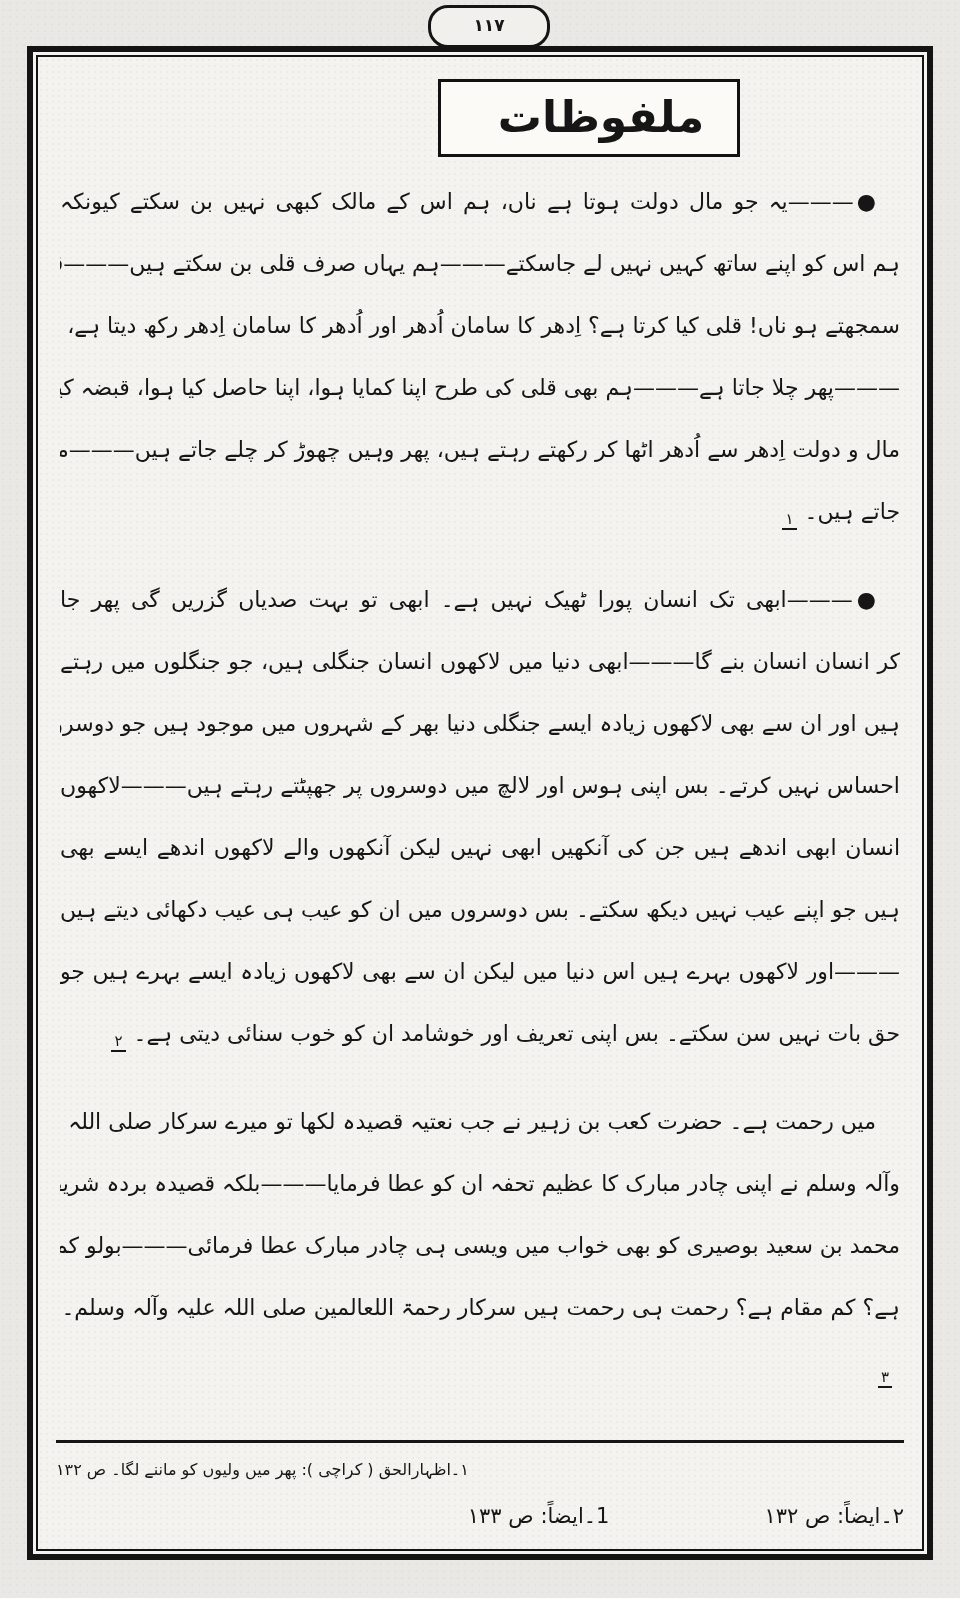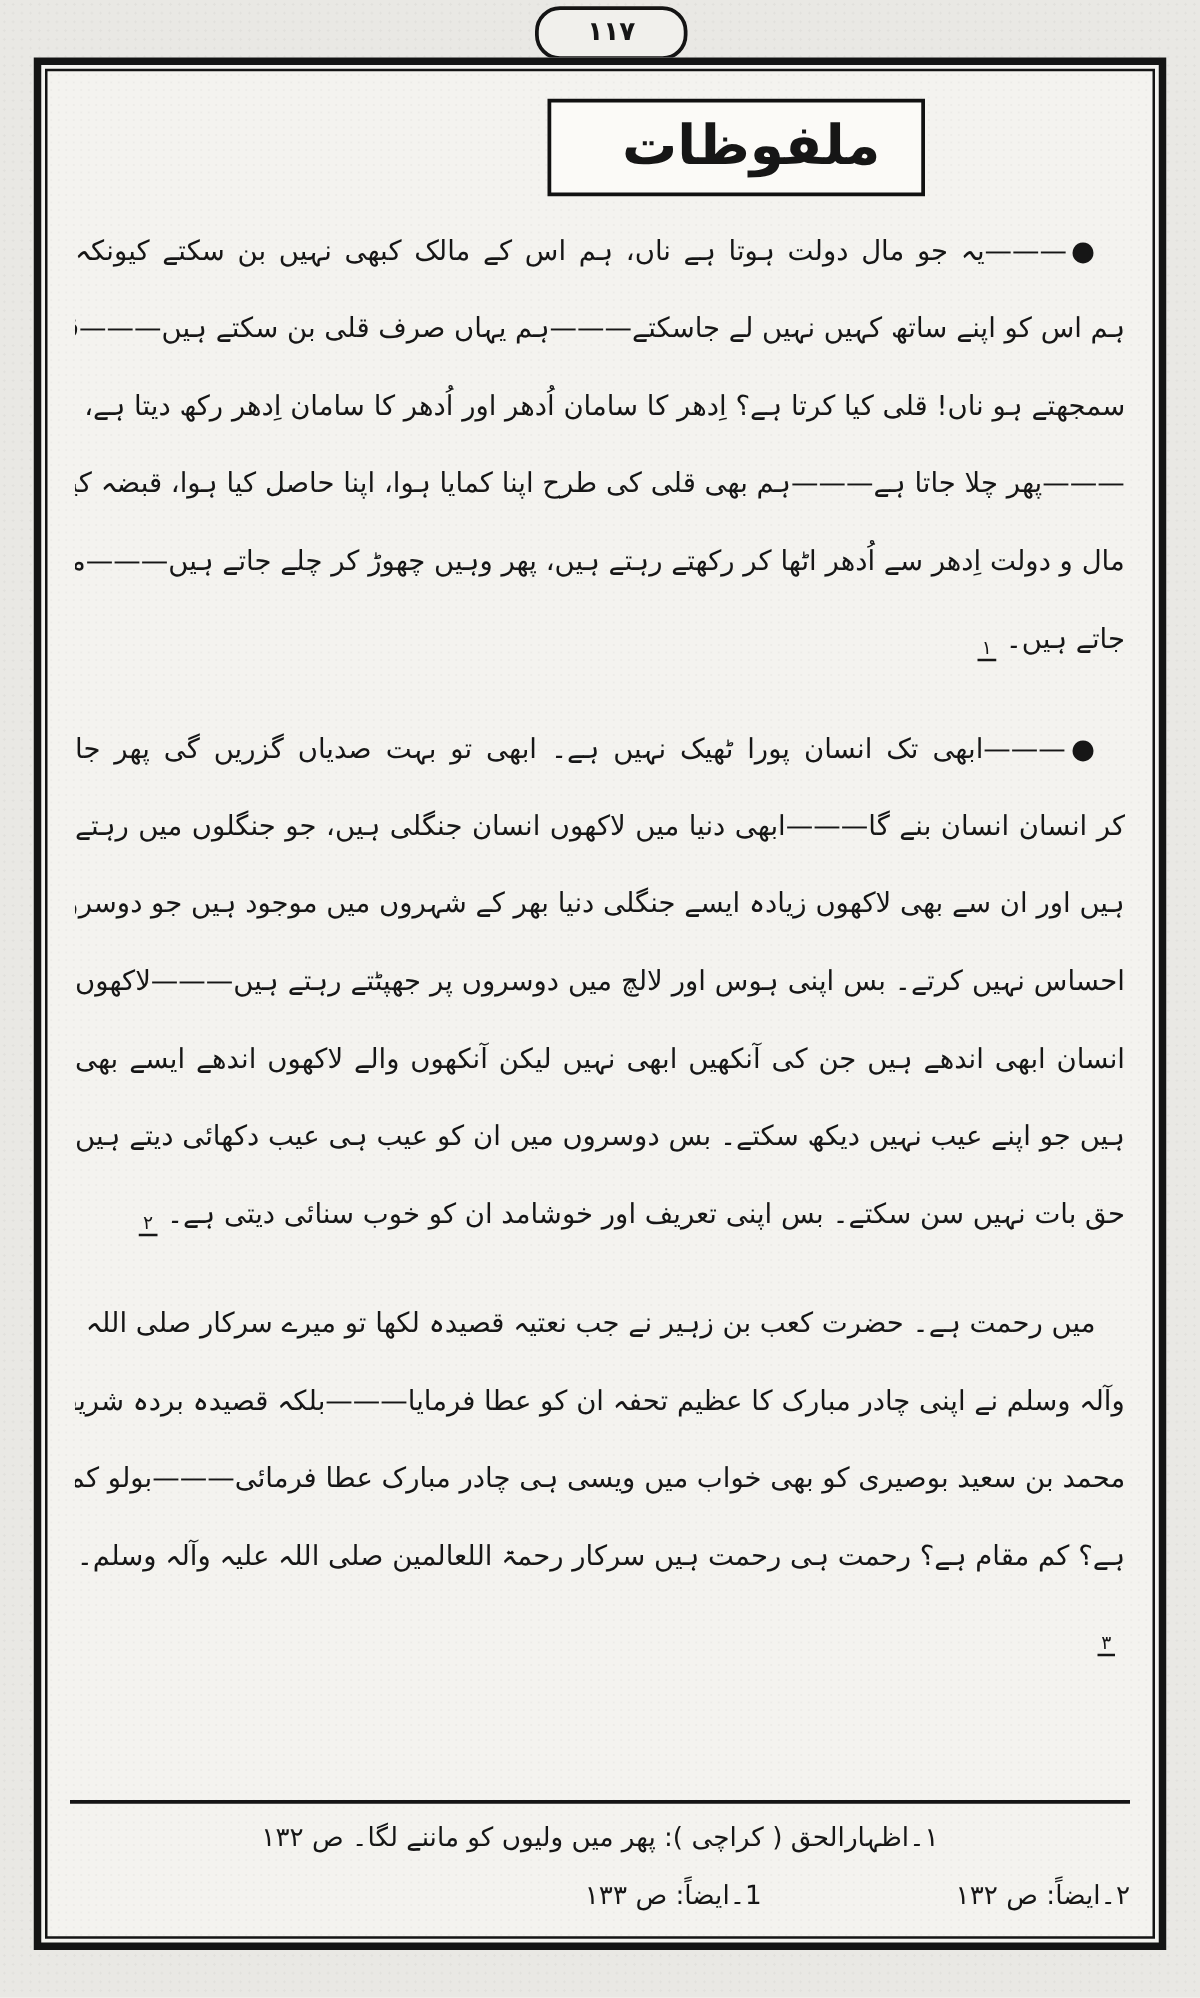--- a/index.html
+++ b/index.html
@@ -12,21 +12,21 @@
     color:#161616;
   }
   .sheet{position:relative;width:960px;height:1598px;overflow:hidden;}
 
   
   .pagenum{
     position:absolute;top:5px;left:428px;width:116px;height:37px;
     border:3px solid #141414;border-radius:20px;
     background:#f1f0ec;
     text-align:center;line-height:34px;
-    font-size:21px;font-weight:bold;letter-spacing:3px;
+    font-size:17px;font-weight:bold;letter-spacing:3px;
   }
 
   
   .frame{
     position:absolute;left:27px;top:46px;width:894px;height:1502px;
     border:6px solid #141414;background:#f4f3ef;
   }
   .frame-inner{
     position:absolute;inset:3px;border:2px solid #141414;
     background-image:radial-gradient(rgba(0,0,0,0.03) 1px, transparent 1px);
@@ -59,21 +59,21 @@
   }
   .fnmark{
     display:inline-block;font-size:15px;line-height:18px;
     border-bottom:2px solid #161616;padding:0 3px;
     margin-right:8px;position:relative;top:5px;
   }
 
   
   .footer{position:absolute;left:18px;right:18px;bottom:10px;direction:rtl;}
   .fsep{border-top:3px solid #151515;margin-bottom:4px;}
-  .fnrow1{font-size:21px;line-height:46px;text-align:center;white-space:nowrap;overflow:hidden;}
+  .fnrow1{font-size:16px;line-height:46px;text-align:left;white-space:nowrap;overflow:hidden;}
   .fnrow2{display:flex;direction:rtl;column-gap:155px;font-size:21px;line-height:46px;}
   .fnrow2 .fnitem{white-space:nowrap;}
 </style>
 </head>
 <body>
 
 <div class="sheet">
 
   <div class="pagenum">
     <span>۱۱۷</span>
@@ -99,20 +99,21 @@
           </div>
         </div>
 
         <div class="para">
           <div class="line">●———ابھی تک انسان پورا ٹھیک نہیں ہے۔ ابھی تو بہت صدیاں گزریں گی پھر جا</div>
           <div class="line">کر انسان انسان بنے گا———ابھی دنیا میں لاکھوں انسان جنگلی ہیں، جو جنگلوں میں رہتے</div>
           <div class="line">ہیں اور ان سے بھی لاکھوں زیادہ ایسے جنگلی دنیا بھر کے شہروں میں موجود ہیں جو دوسروں کا</div>
           <div class="line">احساس نہیں کرتے۔ بس اپنی ہوس اور لالچ میں دوسروں پر جھپٹتے رہتے ہیں———لاکھوں</div>
           <div class="line">انسان ابھی اندھے ہیں جن کی آنکھیں ابھی نہیں لیکن آنکھوں والے لاکھوں اندھے ایسے بھی</div>
           <div class="line">ہیں جو اپنے عیب نہیں دیکھ سکتے۔ بس دوسروں میں ان کو عیب ہی عیب دکھائی دیتے ہیں</div>
+          <div class="line">———اور لاکھوں بہرے ہیں اس دنیا میں لیکن ان سے بھی لاکھوں زیادہ ایسے بہرے ہیں جو</div>
           <div class="line endline">
             <span>حق بات نہیں سن سکتے۔ بس اپنی تعریف اور خوشامد ان کو خوب سنائی دیتی ہے۔</span><span class="fnmark">۲</span>
           </div>
         </div>
 
         <div class="para">
           <div class="line">میں رحمت ہے۔ حضرت کعب بن زہیر نے جب نعتیہ قصیدہ لکھا تو میرے سرکار صلی اللہ علیہ</div>
           <div class="line">وآلہ وسلم نے اپنی چادر مبارک کا عظیم تحفہ ان کو عطا فرمایا———بلکہ قصیدہ بردہ شریف والے</div>
           <div class="line">محمد بن سعید بوصیری کو بھی خواب میں ویسی ہی چادر مبارک عطا فرمائی———بولو کم اہمیت</div>
           <div class="line endline">

